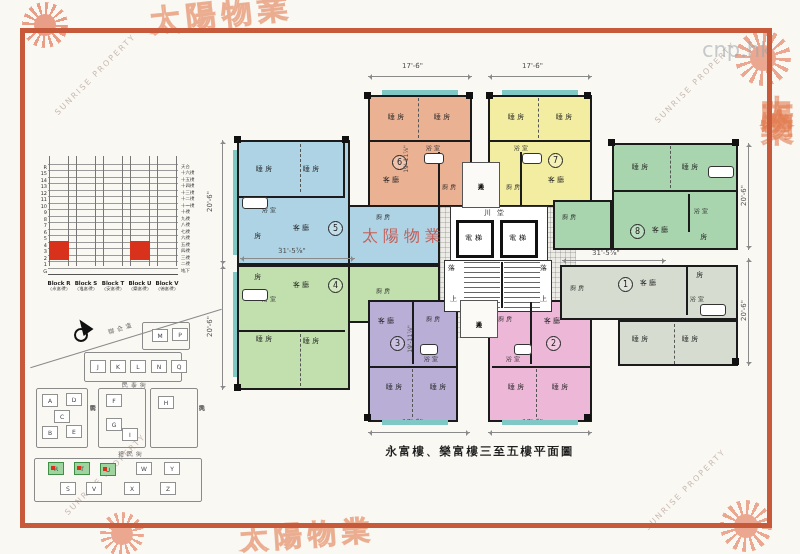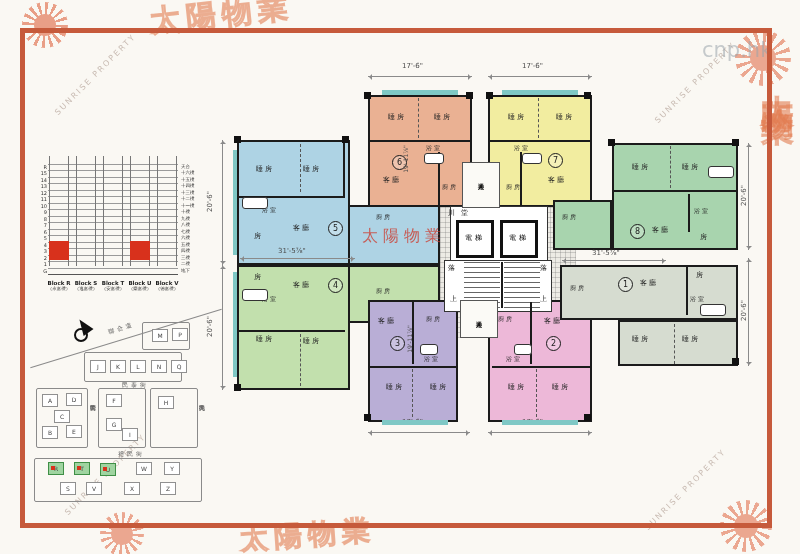--- a/index.html
+++ b/index.html
@@ -204,21 +204,21 @@
   <div class="unit" style="left:368px;top:95px;width:104px;height:112px;background:#eab193"></div>
   <div class="unit" style="left:488px;top:95px;width:104px;height:112px;background:#f2eda0"></div>
   <div class="unit" style="left:368px;top:300px;width:90px;height:122px;background:#b9aed6"></div>
   <div class="unit" style="left:488px;top:300px;width:104px;height:122px;background:#edb8d8"></div>
   <div class="unit" style="left:612px;top:143px;width:126px;height:107px;background:#a8d4ae"></div>
   <div class="unit" style="left:553px;top:200px;width:59px;height:50px;background:#a8d4ae"></div>
   <div class="unit" style="left:560px;top:265px;width:178px;height:55px;background:#d6dcd0"></div>
   <div class="unit" style="left:618px;top:320px;width:120px;height:46px;background:#d6dcd0"></div>
 
   <div class="abs" style="left:450px;top:206px;width:96px;height:56px;background:#fff;border:1px solid #333"></div>
-  <div class="rm" style="left:448px;top:210px;letter-spacing:6px">川堂</div>
+  <div class="rm" style="left:484px;top:210px;letter-spacing:6px">川堂</div>
   <div class="lift" style="left:456px;top:220px;width:38px;height:38px"><span>電梯</span></div>
   <div class="lift" style="left:500px;top:220px;width:38px;height:38px"><span>電梯</span></div>
   <div class="stairs" style="left:444px;top:260px;width:108px;height:52px"></div>
   <div class="tread" style="left:464px;top:262px;width:36px;height:46px"></div>
   <div class="tread" style="left:504px;top:262px;width:36px;height:46px"></div>
   <div class="w" style="left:501px;top:262px;width:2px;height:46px"></div>
   <div class="rm" style="left:448px;top:265px">落</div>
   <div class="rm" style="left:540px;top:265px">落</div>
   <div class="rm" style="left:450px;top:296px">上</div>
   <div class="rm" style="left:540px;top:296px">上</div>
@@ -347,15 +347,16 @@
   <div class="fixt" style="left:424px;top:153px;width:18px;height:9px"></div>
   <div class="fixt" style="left:522px;top:153px;width:18px;height:9px"></div>
   <div class="fixt" style="left:708px;top:166px;width:24px;height:10px"></div>
   <div class="fixt" style="left:700px;top:304px;width:24px;height:10px"></div>
   <div class="fixt" style="left:420px;top:344px;width:16px;height:9px"></div>
   <div class="fixt" style="left:514px;top:344px;width:16px;height:9px"></div>
 
   <div class="abs" style="left:362px;top:226px;font-size:16px;letter-spacing:5px;color:rgba(204,62,50,.8)">太陽物業</div>
 
   <div id="titleblk">
+    <div id="title-cn">永富樓、樂富樓三至五樓平面圖</div>
   </div>
 
 </div>
 
 </body></html>

